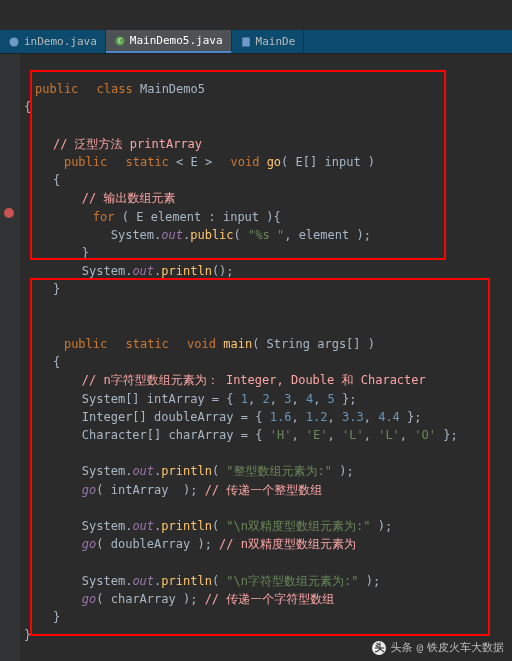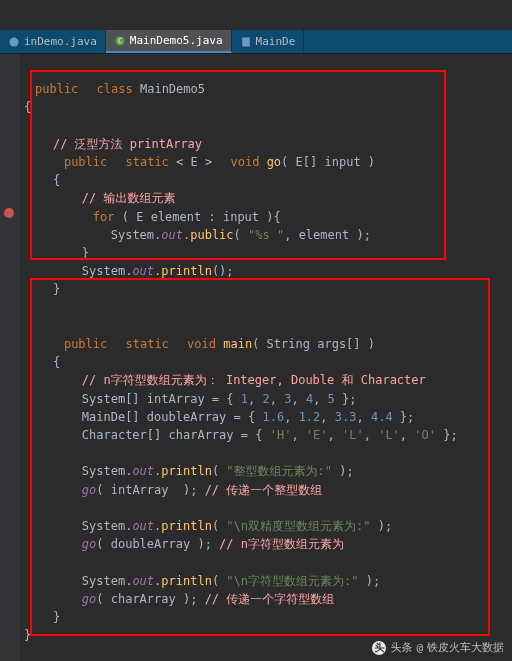--- a/index.html
+++ b/index.html
@@ -135,28 +135,28 @@
             <span>System.</span><span class="fld">out</span><span>.</span><span class="mth">public</span><span>(</span> <span class="str">"%s "</span><span>,</span> <span>element</span> <span>);</span>
         <span>}</span>
         <span>System.</span><span class="fld">out</span><span>.</span><span class="mth">println</span><span>();</span>
     <span>}</span>
 <span></span>
 <span></span>
     <span class="kw">public</span> <span class="kw">static</span> <span class="kw">void</span> <span class="mth">main</span><span>(</span> <span class="type">String</span> <span class="param">args[]</span> <span>)</span>
     <span>{</span>
         <span class="cmt">// n字符型数组元素为： Integer, Double 和 Character</span>
         <span class="type">System[]</span> <span>intArray</span> <span>= {</span> <span class="num">1</span><span>,</span> <span class="num">2</span><span>,</span> <span class="num">3</span><span>,</span> <span class="num">4</span><span>,</span> <span class="num">5</span> <span>};</span>
-        <span class="type">MainDe[]</span> <span>doubleArray</span> <span>= {</span> <span class="num">1.6</span><span>,</span> <span class="num">1.2</span><span>,</span> <span class="num">3.3</span><span>,</span> <span class="num">4.4</span> <span>};</span>
+        <span class="type">Integer[]</span> <span>doubleArray</span> <span>= {</span> <span class="num">1.6</span><span>,</span> <span class="num">1.2</span><span>,</span> <span class="num">3.3</span><span>,</span> <span class="num">4.4</span> <span>};</span>
         <span class="type">Character[]</span> <span>charArray</span> <span>= {</span> <span class="str">'H'</span><span>,</span> <span class="str">'E'</span><span>,</span> <span class="str">'L'</span><span>,</span> <span class="str">'L'</span><span>,</span> <span class="str">'O'</span> <span>};</span>
 <span></span>
         <span>System.</span><span class="fld">out</span><span>.</span><span class="mth">println</span><span>(</span> <span class="str">"整型数组元素为:"</span> <span>);</span>
         <span class="fld">go</span><span>(</span> <span>intArray  </span><span>);</span><span class="cmt"> // 传递一个整型数组</span>
 <span></span>
         <span>System.</span><span class="fld">out</span><span>.</span><span class="mth">println</span><span>(</span> <span class="str">"\n双精度型数组元素为:"</span> <span>);</span>
-        <span class="fld">go</span><span>(</span> <span>doubleArray </span><span>);</span><span class="cmt"> // n字符型数组元素为</span>
+        <span class="fld">go</span><span>(</span> <span>doubleArray </span><span>);</span><span class="cmt"> // n双精度型数组元素为</span>
 <span></span>
         <span>System.</span><span class="fld">out</span><span>.</span><span class="mth">println</span><span>(</span> <span class="str">"\n字符型数组元素为:"</span> <span>);</span>
         <span class="fld">go</span><span>(</span> <span>charArray </span><span>);</span><span class="cmt"> // 传递一个字符型数组</span>
     <span>}</span>
 <span>}</span>
   </div>
 </div>
 
 <div class="box box1"></div>
 <div class="box box2"></div>

